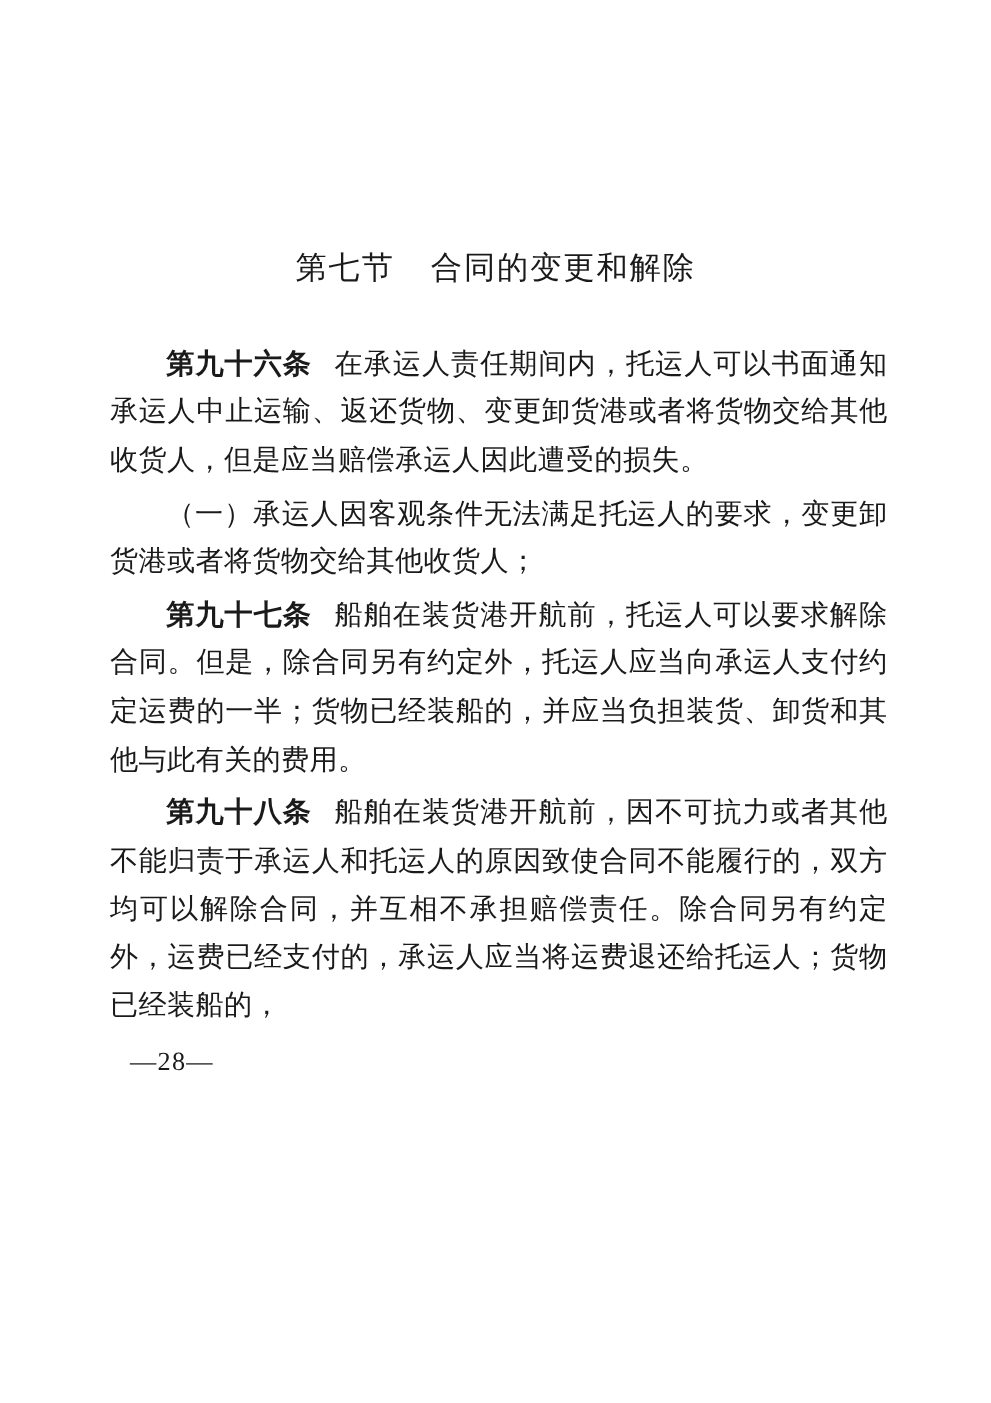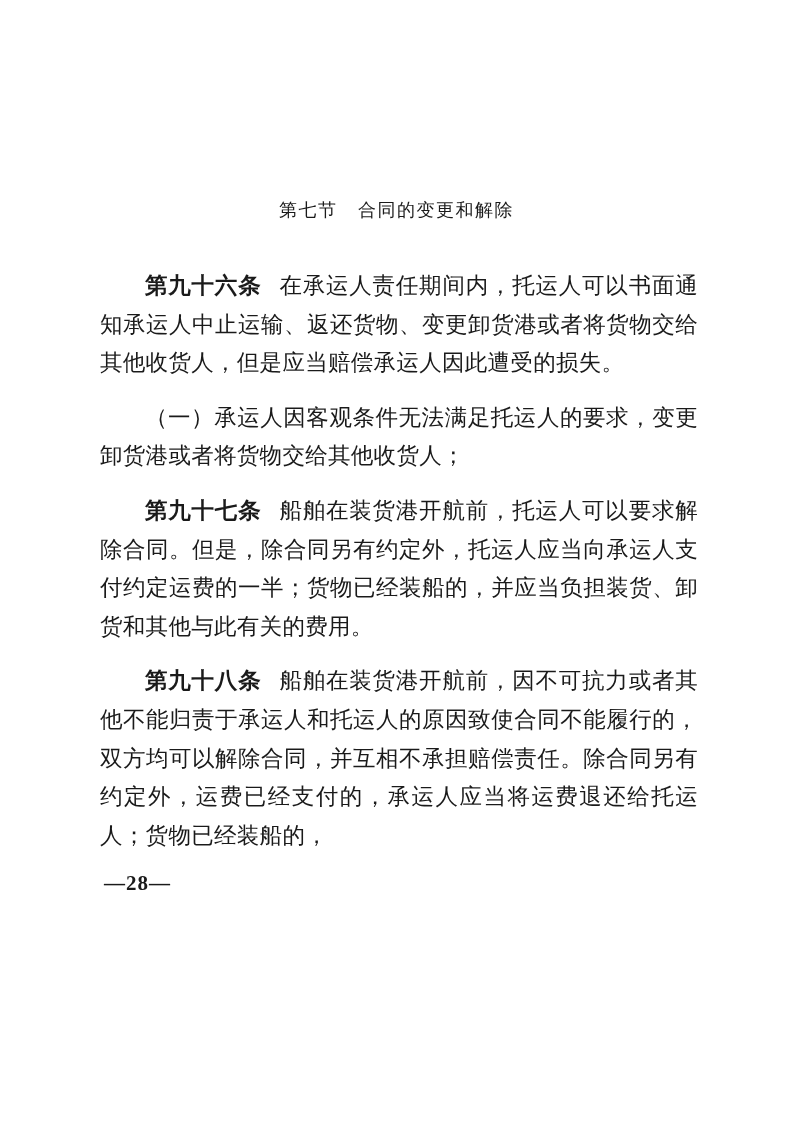--- a/index.html
+++ b/index.html
@@ -14,53 +14,52 @@
     margin: 0 auto;
     background: #ffffff;
     color: #1a1a1a;
     font-family: "Liberation Serif", "DejaVu Serif", serif;
     overflow: hidden;
     box-sizing: border-box;
   }
   .section-title {
     padding-top: 183px;
     text-align: center;
-    font-size: 18px;
+    font-size: 25px;
     line-height: 30px;
     font-weight: 400;
     letter-spacing: 1.5px;
     white-space: nowrap;
   }
   .title-gap {
     display: inline-block;
     width: 1.15em;
   }
   .content {
     width: 630px;
     margin: 42px 0 0 84px;
     font-size: 22.5px;
     line-height: 38.6px;
     text-align: justify;
     text-justify: inter-ideograph;
     letter-spacing: 0.3px;
   }
   .content p {
-    margin: 16px;
+    margin: 4px;
     padding: 0;
     text-indent: 2em;
   }
   .article-number {
     font-weight: 700;
     margin-right: 0.8em;
   }
   .page-number {
     margin: 13px 0 0 104px;
     font-size: 21px;
     letter-spacing: 1px;
-    font-weight: bold;
   }
 </style>
 </head>
 <body>
 
 <div class="page">
 
   <h1 class="section-title"><span>第七节</span><span class="title-gap"></span><span>合同的变更和解除</span></h1>
 
   <div class="content">

